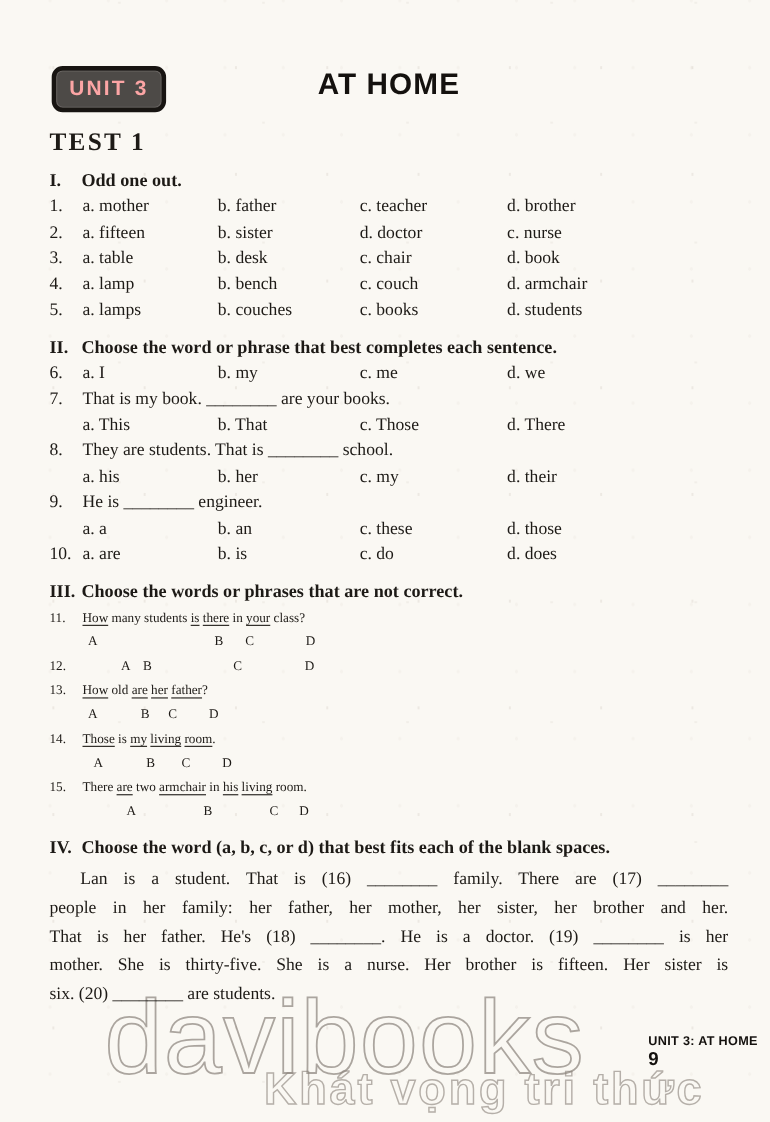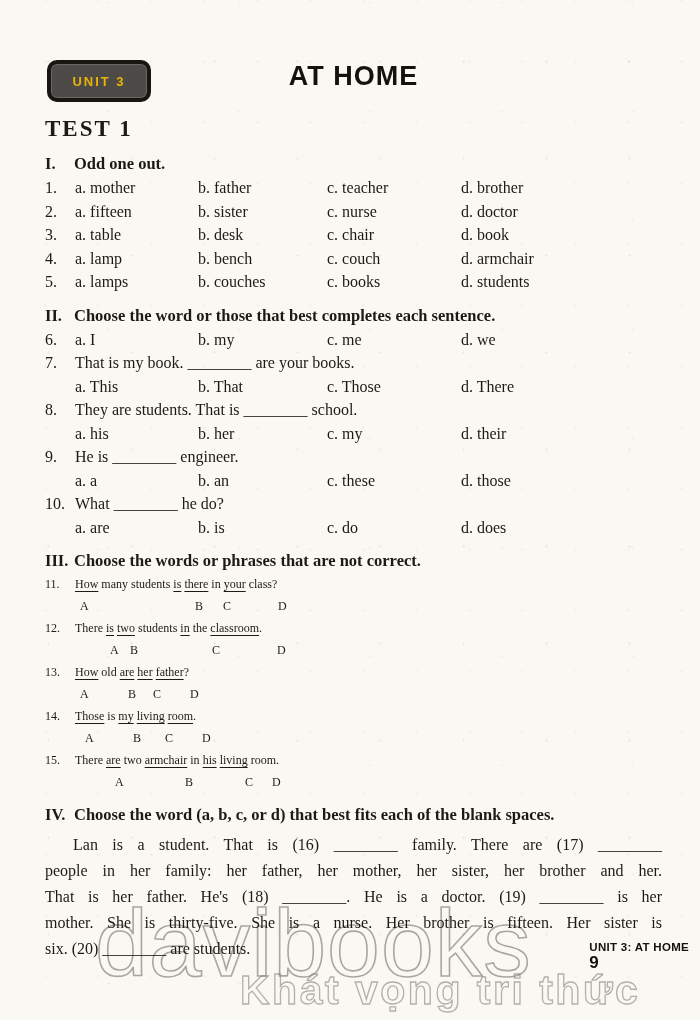--- a/index.html
+++ b/index.html
@@ -20,22 +20,22 @@
 
   
   .header{position:relative; height:46px;}
   .unit-badge{
     position:absolute; left:2px; top:2px; width:96px; height:34px;
     background:#4d4a47; border:4px solid #181512; border-radius:10px;
     display:flex; align-items:center; justify-content:center;
     box-shadow:inset 0 0 0 1px #6a6663;
   }
   .unit-badge span{
-    font-family:"Liberation Sans", sans-serif; font-weight:700; font-size:13px;
-    color:#eab308; letter-spacing:2px;
+    font-family:"Liberation Sans", sans-serif; font-weight:700; font-size:19px;
+    color:#fca5a5; letter-spacing:2px;
   }
   .page-title{
     position:absolute; left:0; right:0; top:3px; margin:0; text-align:center;
     font-family:"Liberation Sans", sans-serif; font-weight:800; font-size:27px;
     letter-spacing:1px; color:#14110e;
   }
   .test-title{
     margin:12px 0 0; text-align:left; font-size:23px; font-weight:700;
     letter-spacing:2px;
   }
@@ -114,22 +114,22 @@
         <span>b. father</span>
         <span>c. teacher</span>
         <span>d. brother</span>
       </div>
     </div>
     <div class="q">
       <span class="q-num">2.</span>
       <div class="opts">
         <span>a. fifteen</span>
         <span>b. sister</span>
+        <span>d. doctor</span>
         <span>c. nurse</span>
-        <span>d. doctor</span>
       </div>
     </div>
     <div class="q">
       <span class="q-num">3.</span>
       <div class="opts">
         <span>a. table</span>
         <span>b. desk</span>
         <span>c. chair</span>
         <span>d. book</span>
       </div>
@@ -147,21 +147,21 @@
       <span class="q-num">5.</span>
       <div class="opts">
         <span>a. lamps</span>
         <span>b. couches</span>
         <span>c. books</span>
         <span>d. students</span>
       </div>
     </div>
 
     <div class="sec-head">
-      <span class="numeral">II.</span><span>Choose the word or those that best completes each sentence.</span>
+      <span class="numeral">II.</span><span>Choose the word or phrase that best completes each sentence.</span>
     </div>
 
     <div class="q">
       <span class="q-num">6.</span>
       <div class="opts">
         <span>a. I</span>
         <span>b. my</span>
         <span>c. me</span>
         <span>d. we</span>
       </div>
@@ -191,21 +191,20 @@
       <div class="sent">He is ________ engineer.</div>
       <div class="opts">
         <span>a. a</span>
         <span>b. an</span>
         <span>c. these</span>
         <span>d. those</span>
       </div>
     </div>
     <div class="q">
       <span class="q-num">10.</span>
-      <div class="sent">What ________ he do?</div>
       <div class="opts">
         <span>a. are</span>
         <span>b. is</span>
         <span>c. do</span>
         <span>d. does</span>
       </div>
     </div>
 
     <div class="sec-head">
       <span class="numeral">III.</span><span>Choose the words or phrases that are not correct.</span>
@@ -226,29 +225,20 @@
       <div class="letters lt-q11">
         <span class="lt">A</span>
         <span class="lt">B</span>
         <span class="lt">C</span>
         <span class="lt">D</span>
       </div>
     </div>
 
     <div class="q3">
       <span class="q-num">12.</span>
-      <div class="sent">
-        <span>There</span>
-        <span class="u">is</span>
-        <span class="u">two</span>
-        <span>students</span>
-        <span class="u">in</span>
-        <span>the</span>
-        <span class="u">classroom</span><span>.</span>
-      </div>
       <div class="letters lt-q12">
         <span class="lt">A</span>
         <span class="lt">B</span>
         <span class="lt">C</span>
         <span class="lt">D</span>
       </div>
     </div>
 
     <div class="q3">
       <span class="q-num">13.</span>

